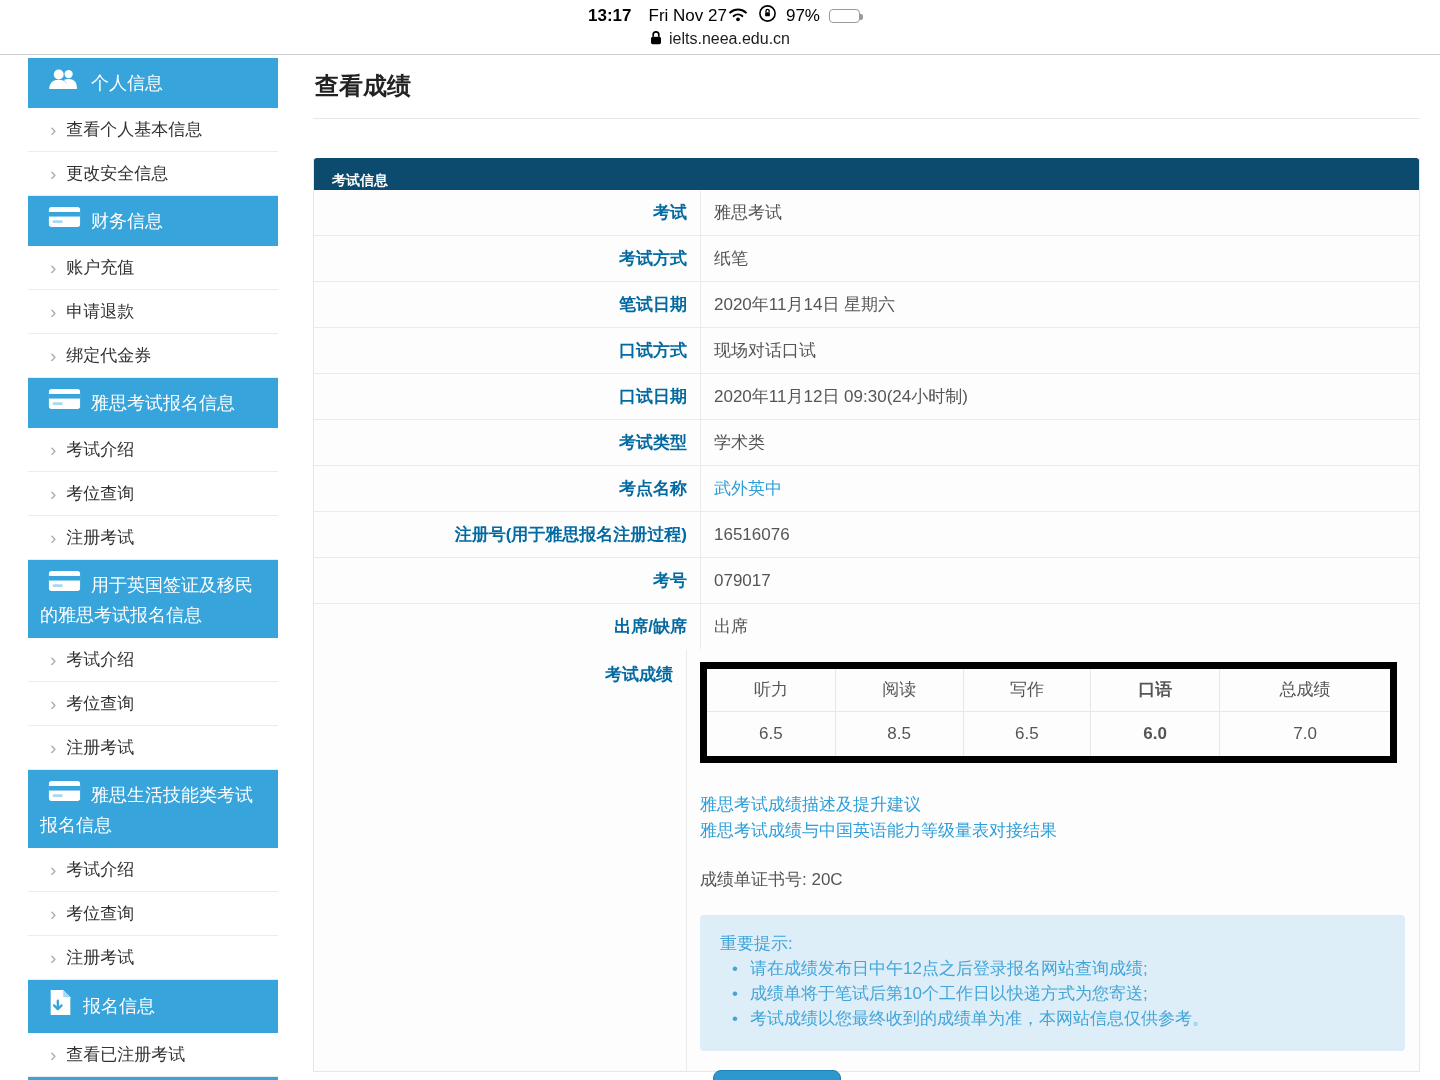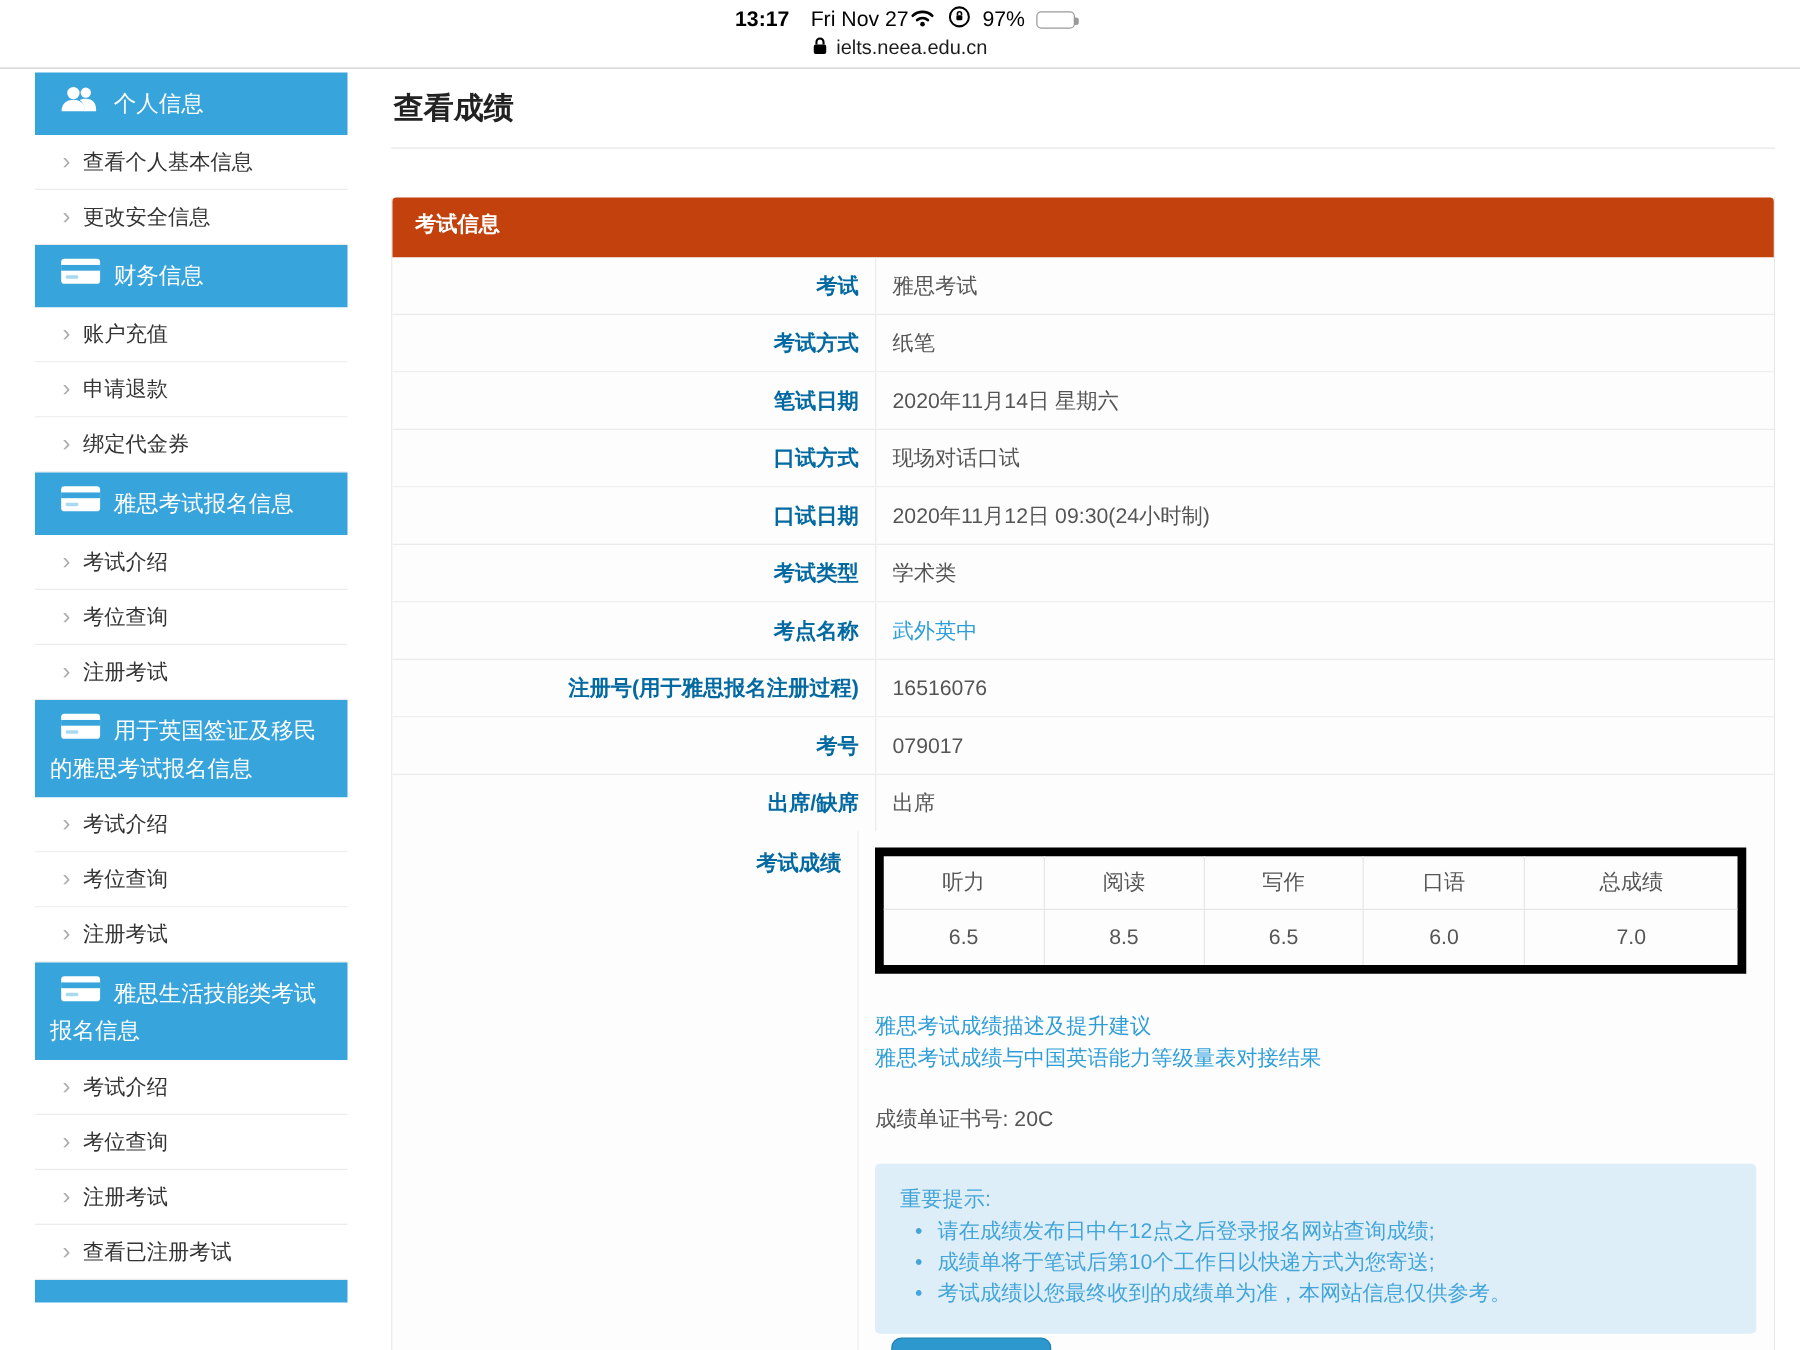--- a/index.html
+++ b/index.html
@@ -23,38 +23,38 @@
   .sb-header { background:#37a4db; color:#fff; font-size:18px; line-height:27px; padding:9px 10px 9px 12px; cursor:pointer; }
   .sb-icon { display:inline-block; vertical-align:middle; margin:0 10px 0 8px; }
   .sb-title { vertical-align:middle; }
   .sb-item { display:flex; align-items:center; padding:10px 0 10px 22px; font-size:17px; color:#333; border-bottom:1px solid #ececec; cursor:pointer; background:#fff; }
   .chev { color:#adadad; font-size:19px; line-height:17px; margin-right:10px; }
 
   
   .main { position:absolute; left:313px; top:56px; width:1107px; }
   .page-title { font-size:24px; font-weight:bold; color:#222; padding:14px 0 16px 2px; border-bottom:1px solid #e8e8e8; }
   .panel { margin-top:39px; border:1px solid #e7e7e7; border-top:none; }
-  .panel-head { height:48px; line-height:44px; background:#c2410c; color:#fff; font-size:17px; font-weight:bold; padding-left:18px; border-radius:3px 3px 0 0; }
+  .panel-head { height:32px; line-height:44px; background:#0c4a6e; color:#fff; font-size:14px; font-weight:bold; padding-left:18px; border-radius:3px 3px 0 0; }
   .irow { display:flex; border-bottom:1px solid #ebebeb; background:#fdfdfd; }
   .irow:last-child { border-bottom:none; }
   .ilabel { width:387px; padding-right:13px; text-align:right; font-weight:bold; color:#0369a1; font-size:17px; line-height:45px; border-right:1px solid #ebebeb; }
   .ivalue { flex:1; padding-left:13px; font-size:17px; color:#555; line-height:45px; }
   .ivalue.link-val { color:#2f9ed8; cursor:pointer; }
   .bigrow .ilabel { line-height:24px; padding-top:14px; }
   .bigrow .ivalue { line-height:normal; padding:13px 14px 20px 13px; min-height:414px; }
 
   
   .score-table { border:7px solid #000000; width:697px; }
   .srow { display:flex; }
   .srow.head .scell { border-bottom:1px solid #e7e7e7; height:43px; line-height:42px; }
   .srow.vals .scell { height:44px; line-height:43px; }
   .scell { border-right:1px solid #e7e7e7; text-align:center; font-size:17px; color:#555; }
   .scell:last-child { border-right:none; }
   .scell:nth-child(1){ width:131px; } .scell:nth-child(2){ width:130px; }
-  .scell:nth-child(3){ width:130px; } .scell:nth-child(4){ width:131px; }
+  .scell:nth-child(3){ width:130px; } .scell:nth-child(4){ width:131px;font-weight:bold; }
   .scell:nth-child(5){ width:173px; }
 
   .score-links { margin-top:29px; }
   .slink { display:block; color:#2f9ed8; text-decoration:none; font-size:17px; line-height:26px; cursor:pointer; }
   .cert { margin-top:24px; font-size:17px; color:#555; }
 
   .notice { margin-top:24px; width:705px; background:#ddeef8; border-radius:4px; padding:17px 20px 20px 20px; color:#44a5d8; }
   .ntitle { font-size:17px; line-height:24px; }
   .nitem { display:flex; font-size:17px; line-height:25px; }
   .ndot { width:30px; text-align:center; }
@@ -177,20 +177,28 @@
         <span class="sb-item-label">考试介绍</span>
       </div>
       <div class="sb-item">
         <span class="chev">›</span>
         <span class="sb-item-label">考位查询</span>
       </div>
       <div class="sb-item">
         <span class="chev">›</span>
         <span class="sb-item-label">注册考试</span>
       </div>
+      <div class="sb-header"><span class="sb-icon"><svg viewBox="0 0 28 30" width="25" height="27">
+            <path d="M3 1h14l8 8v20H3z" fill="#fff"></path>
+            <path d="M17 1l8 8h-8z" fill="#a9d9f0"></path>
+            <g stroke="#37a4db" stroke-width="2.6" fill="none" stroke-linecap="round" stroke-linejoin="round">
+              <path d="M11 13v9"></path>
+              <path d="M6.8 18.2L11 22.4l4.2-4.2"></path>
+            </g>
+          </svg></span><span class="sb-title">报名信息</span></div>
       <div class="sb-item">
         <span class="chev">›</span>
         <span class="sb-item-label">查看已注册考试</span>
       </div>
       <div class="sb-header"></div>
     </nav>
 
   <div class="main">
     <h1 class="page-title">查看成绩</h1>
 

